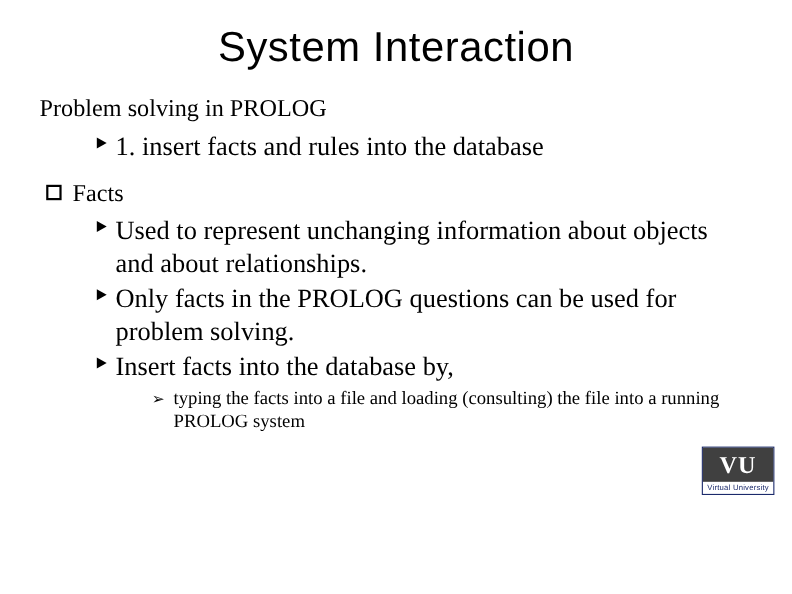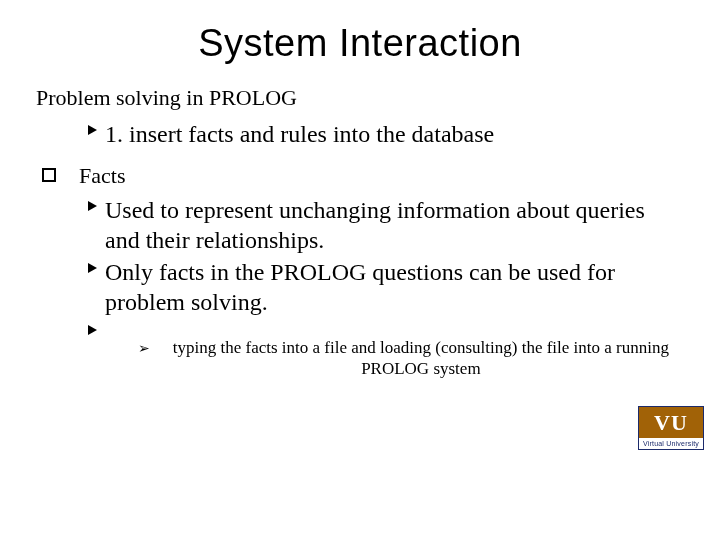--- a/index.html
+++ b/index.html
@@ -48,21 +48,20 @@
     border-left: 9px solid #000;
     margin-right: 8px;
     margin-top: 6px;
     flex-shrink: 0;
   }
   .sq-line {
     display: flex;
     align-items: flex-start;
     margin-top: 14px;
     margin-bottom: 6px;
-    gap: 13px;
   }
   .sq {
     width: 14px; height: 14px;
     border: 2px solid #000;
     box-sizing: border-box;
     margin-right: 10px;
     margin-top: 5px;
     flex-shrink: 0;
   }
   .facts-label {
@@ -71,35 +70,35 @@
   .indent1 { padding-left: 52px; }
   .indent2 { padding-left: 52px; }
   .indent3 { padding-left: 102px; }
   .body18 { font-size: 24px; line-height: 1.25; }
   .chevron {
     font-size: 14px;
     margin-right: 8px;
     margin-top: 3px;
     flex-shrink: 0;
   }
-  .sub { font-size: 17px; line-height: 1.25; text-align: center; }
+  .sub { font-size: 17px; line-height: 1.25; }
   .logo {
     position: absolute;
     right: 16px;
     bottom: 14px;
     width: 64px;
     height: 42px;
     border: 1px solid #1b2a6b;
     display: flex;
     flex-direction: column;
     background: #fff;
   }
   .logo-top {
     flex: 1;
-    background: #a16207;
+    background: #404040;
     color: #fff;
     font-family: 'Times New Roman', serif;
     font-size: 22px;
     font-weight: bold;
     display: flex;
     align-items: center;
     justify-content: center;
     letter-spacing: 1px;
   }
   .logo-bot {
@@ -131,28 +130,29 @@
     </div>
 
     <div class="sq-line" style="padding-left:6px;">
       <div class="sq"></div>
       <div class="facts-label">Facts</div>
     </div>
 
     <div class="indent2">
       <div class="bullet-line">
         <div class="tri"></div>
-        <div class="body18">Used to represent unchanging information about queries and their relationships.</div>
+        <div class="body18">Used to represent unchanging information about objects and about relationships.</div>
       </div>
       <div class="bullet-line">
         <div class="tri"></div>
         <div class="body18">Only facts in the PROLOG questions can be used for problem solving.</div>
       </div>
       <div class="bullet-line">
         <div class="tri"></div>
+        <div class="body18">Insert facts into the database by,</div>
       </div>
     </div>
 
     <div class="indent3">
       <div class="bullet-line">
         <div class="chevron">➢</div>
         <div class="sub">typing the facts into a file and loading (consulting) the file into a running PROLOG system</div>
       </div>
     </div>
 

